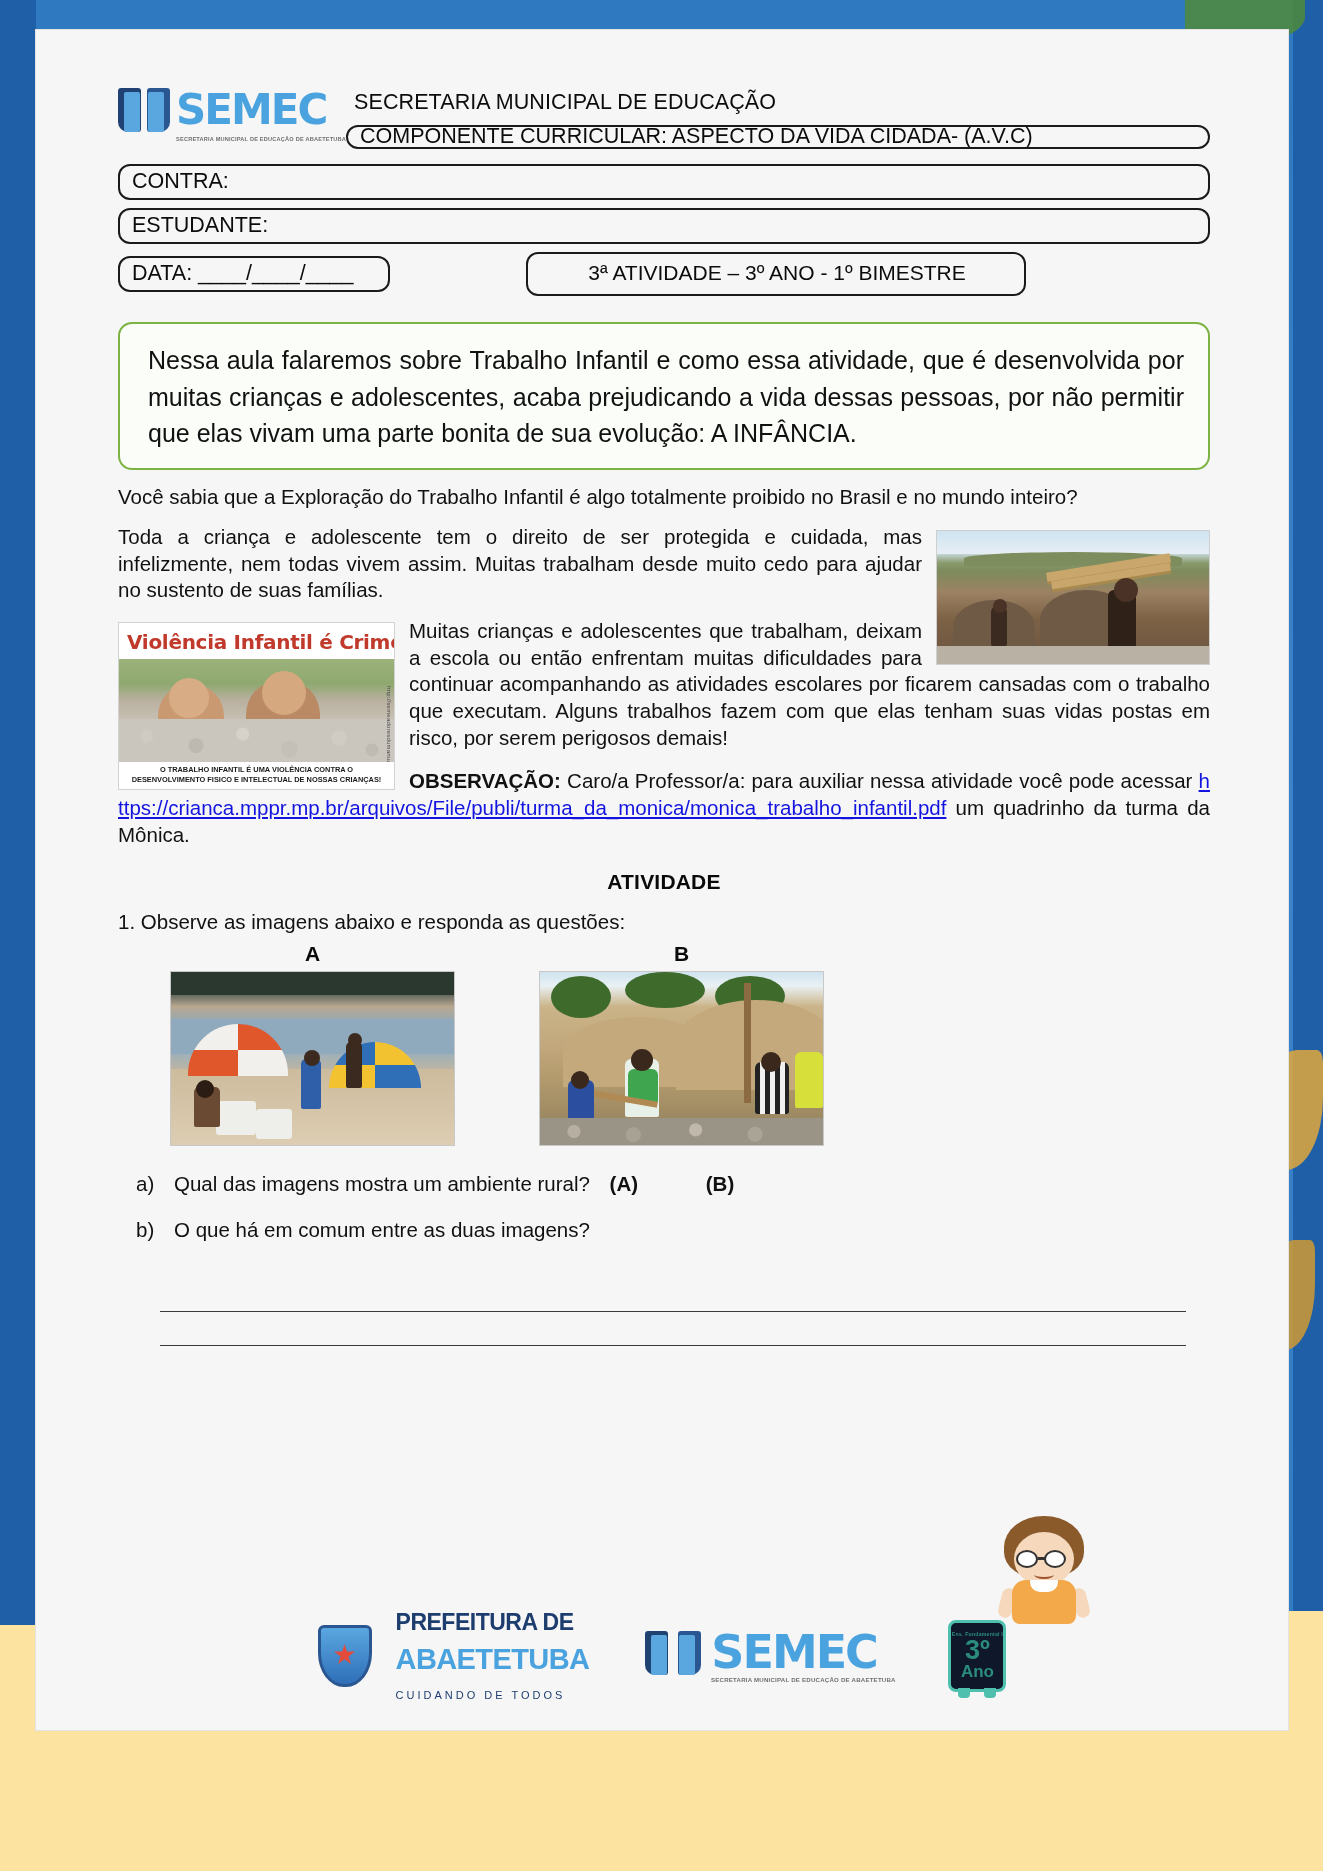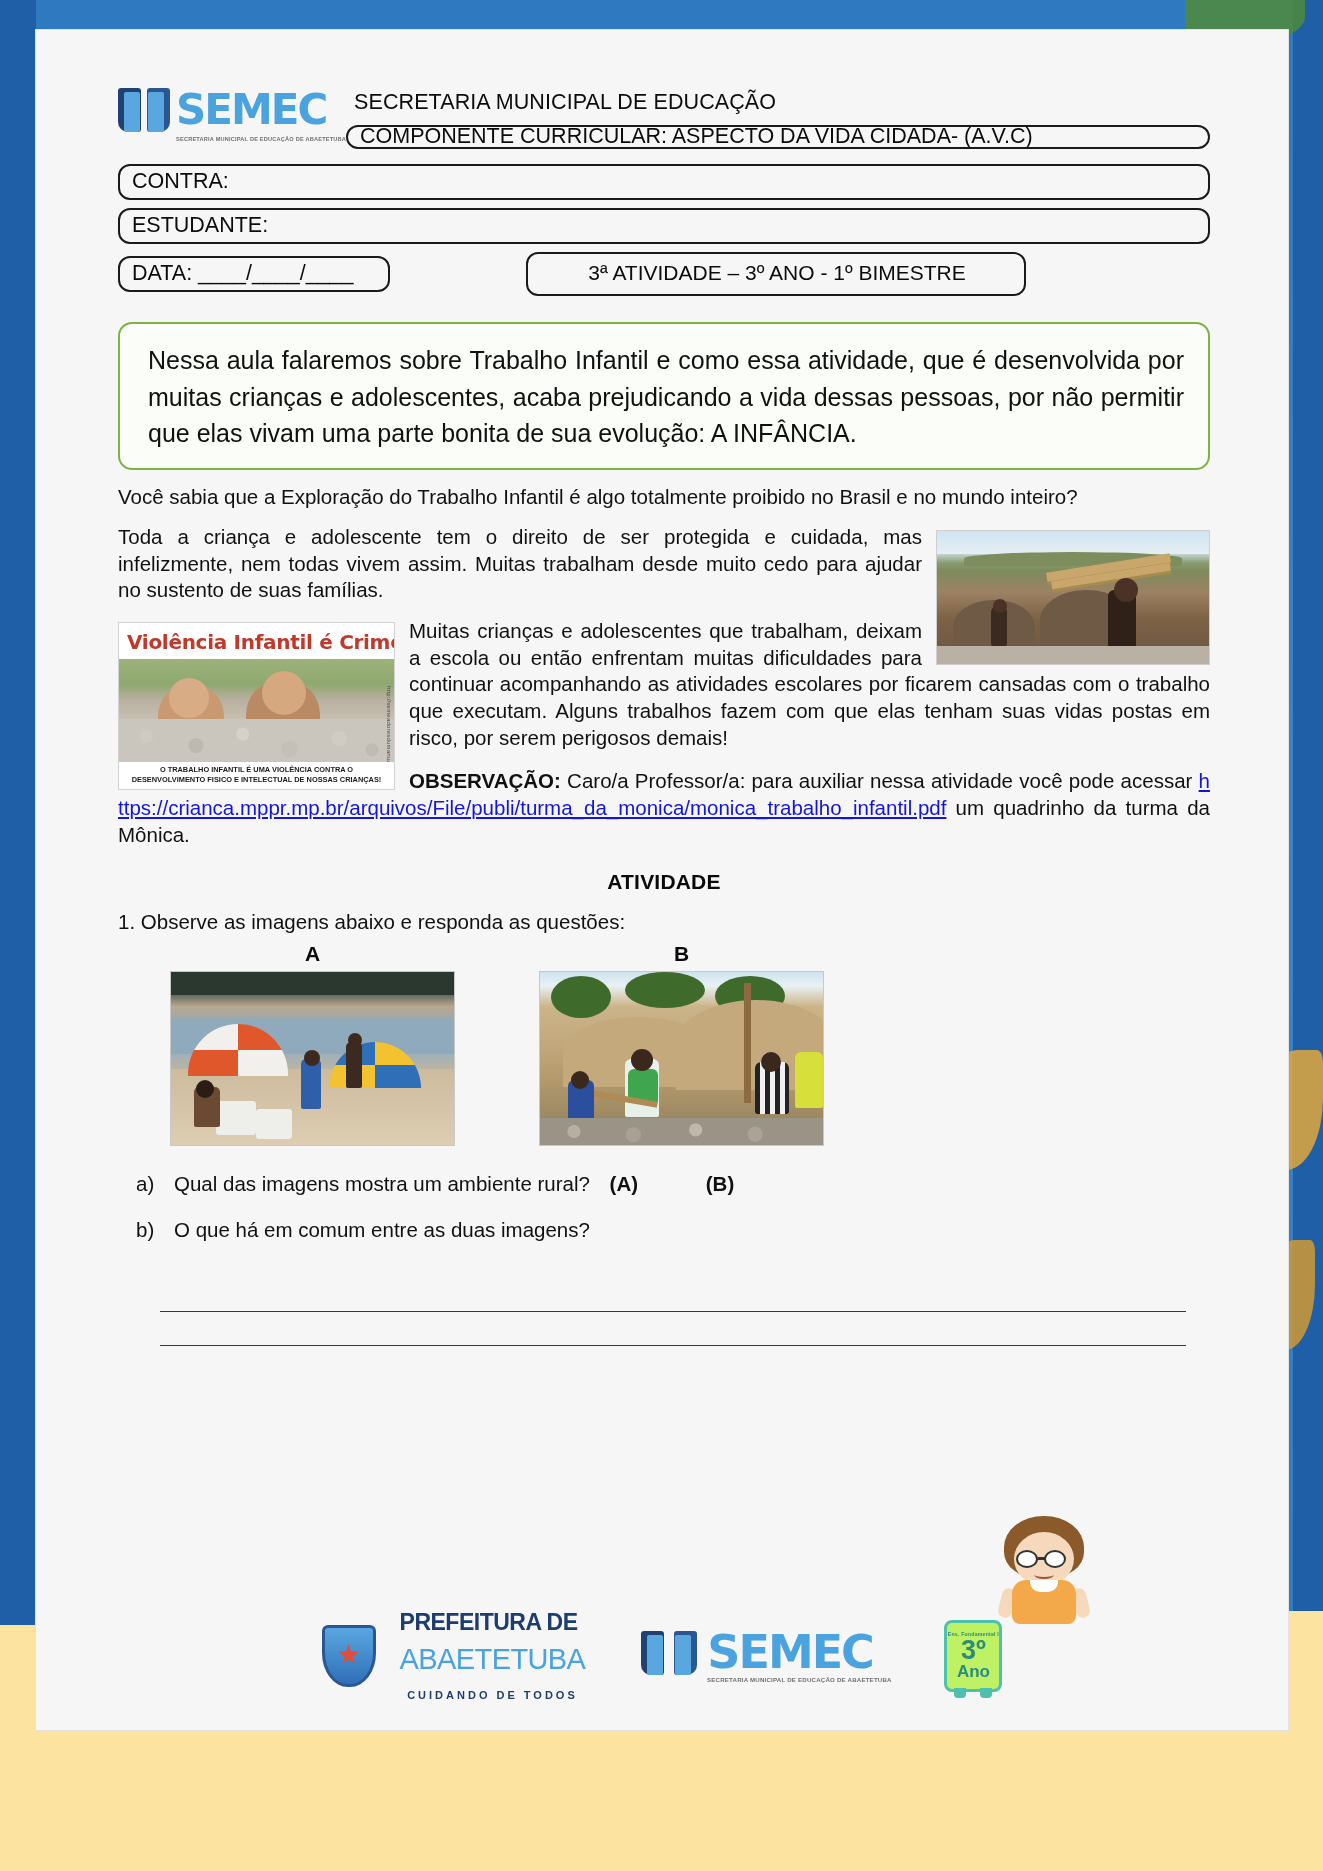--- a/index.html
+++ b/index.html
@@ -409,33 +409,33 @@
   }
   .shield:after {
     content:"";
     position:absolute; left:50%; top:48%;
     width:22px; height:22px; margin:-11px 0 0 -11px;
     background:#e34b3a;
     clip-path: polygon(50% 0%, 61% 35%, 98% 35%, 68% 57%, 79% 91%, 50% 70%, 21% 91%, 32% 57%, 2% 35%, 39% 35%);
   }
   .pref-text { line-height: 1; }
   .pref-l1 { font-weight: 700; font-size: 23px; color: #1d3d6e; letter-spacing: -0.5px; }
-  .pref-l2 { font-weight: 400; font-size: 29px; color: #4aa3df; letter-spacing: -0.6px; margin-top: 11px; }
-  .pref-l3 { font-weight: 700; font-size: 11px; color: #1d3d6e; letter-spacing: 3px; margin-top: 16px; text-align: center; }
+  .pref-l2 { font-weight: 700; font-size: 29px; color: #4aa3df; letter-spacing: -0.6px; margin-top: 11px; }
+  .pref-l3 { font-weight: 400; font-size: 11px; color: #1d3d6e; letter-spacing: 3px; margin-top: 16px; }
 
   .semec-foot { display:flex; align-items:center; gap:10px; }
   .semec-foot .book-mark { width: 56px; height: 54px; flex:0 0 56px; }
   .semec-foot .semec-word { font-size: 46px; }
   .semec-foot .semec-sub { margin-left: 0; font-size: 6px; }
 
   .ano-badge {
     width: 58px; height: 72px;
     border: 3px solid #4fbfae;
     border-radius: 8px;
-    background: #bef264;
+    background: #0f172a;
     display: flex;
     flex-direction: column;
     align-items: center;
     justify-content: center;
     position: relative;
   }
   .ano-badge .top-lbl { font-size: 5.2px; color:#2b8c7d; font-weight:700; letter-spacing:.2px; }
   .ano-badge .big { font-size: 27px; font-weight: 700; color: #2b8c7d; line-height: 1; }
   .ano-badge .ano { font-size: 17px; color:#2b8c7d; font-weight:700; margin-top:-2px;}
   .ano-badge .legs { position:absolute; bottom:-9px; left:0; right:0; display:flex; justify-content:space-around; }

